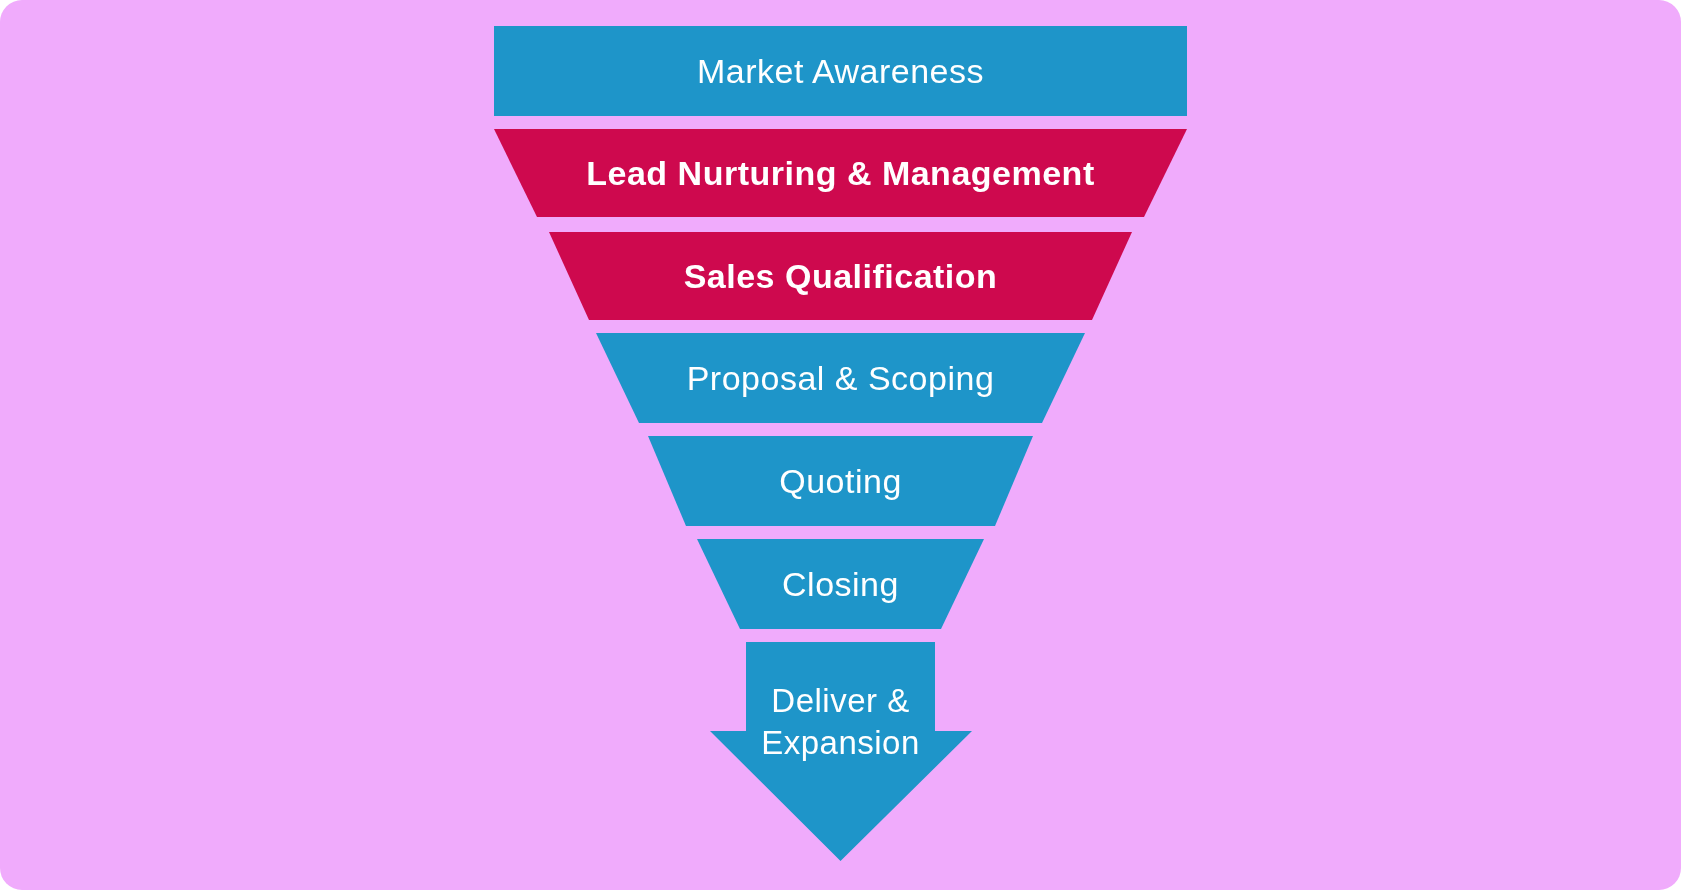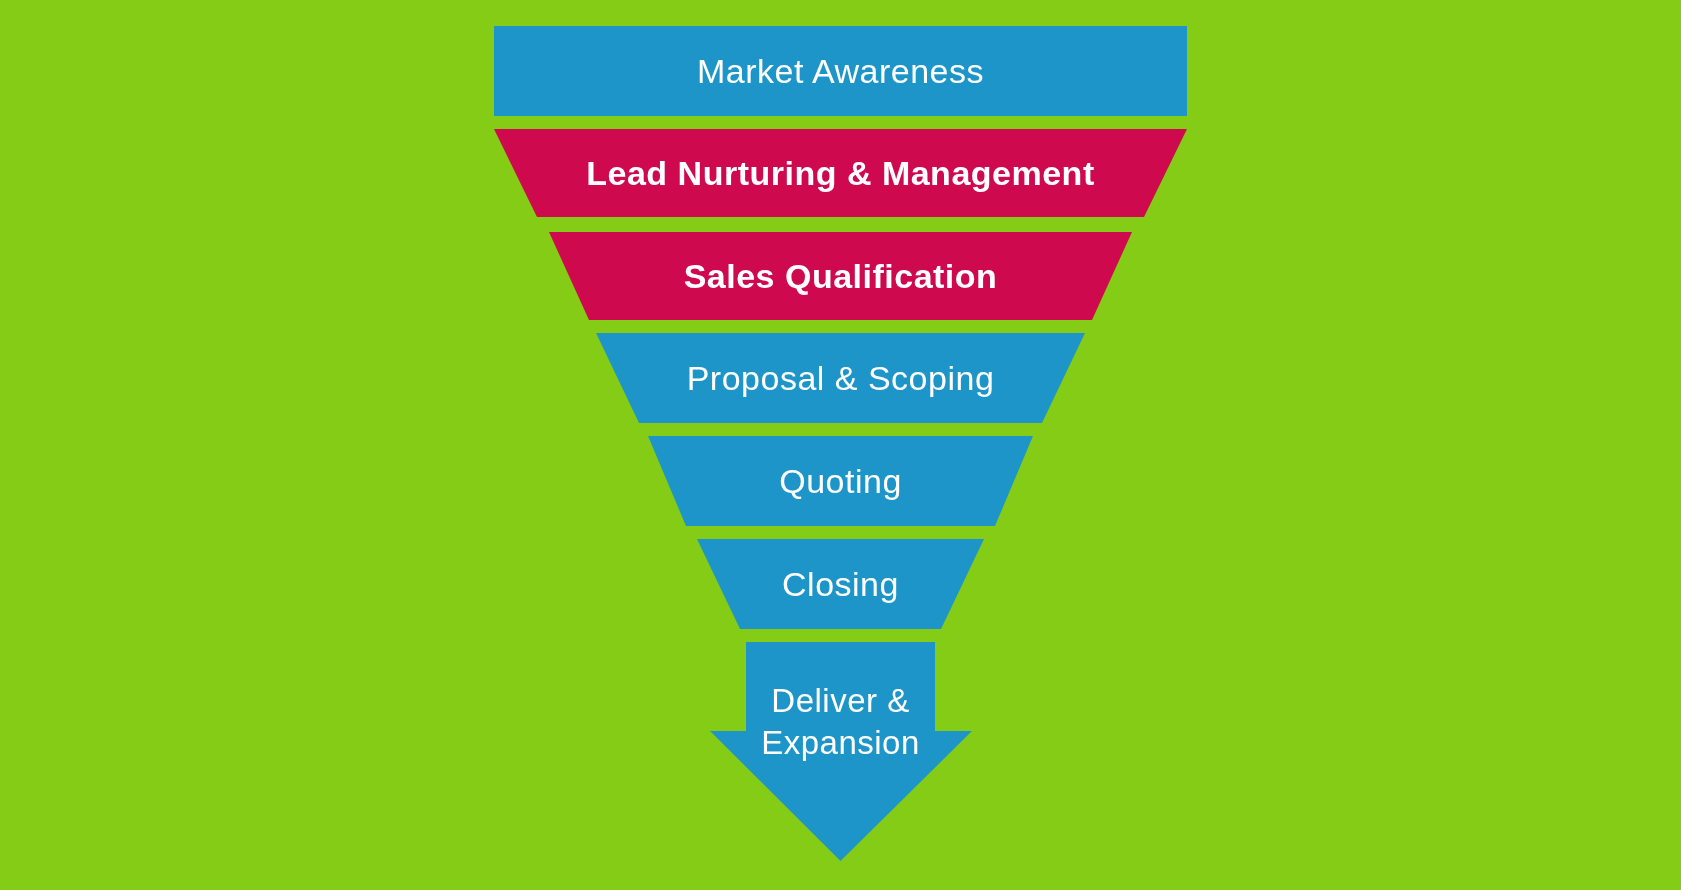--- a/index.html
+++ b/index.html
@@ -8,21 +8,22 @@
     background: #ffffff;
     width: 1681px;
     height: 890px;
     overflow: hidden;
     font-family: "Liberation Sans", sans-serif;
   }
   .canvas {
     position: relative;
     width: 1681px;
     height: 890px;
-    background: #84cc16;
+    background: #f0abfc;
+    border-radius: 22px;
   }
   svg { display: block; }
   .stage-label {
     fill: #ffffff;
     font-family: "Liberation Sans", sans-serif;
     font-size: 34px;
     font-weight: 400;
     text-anchor: middle;
     letter-spacing: 0.5px;
   }

